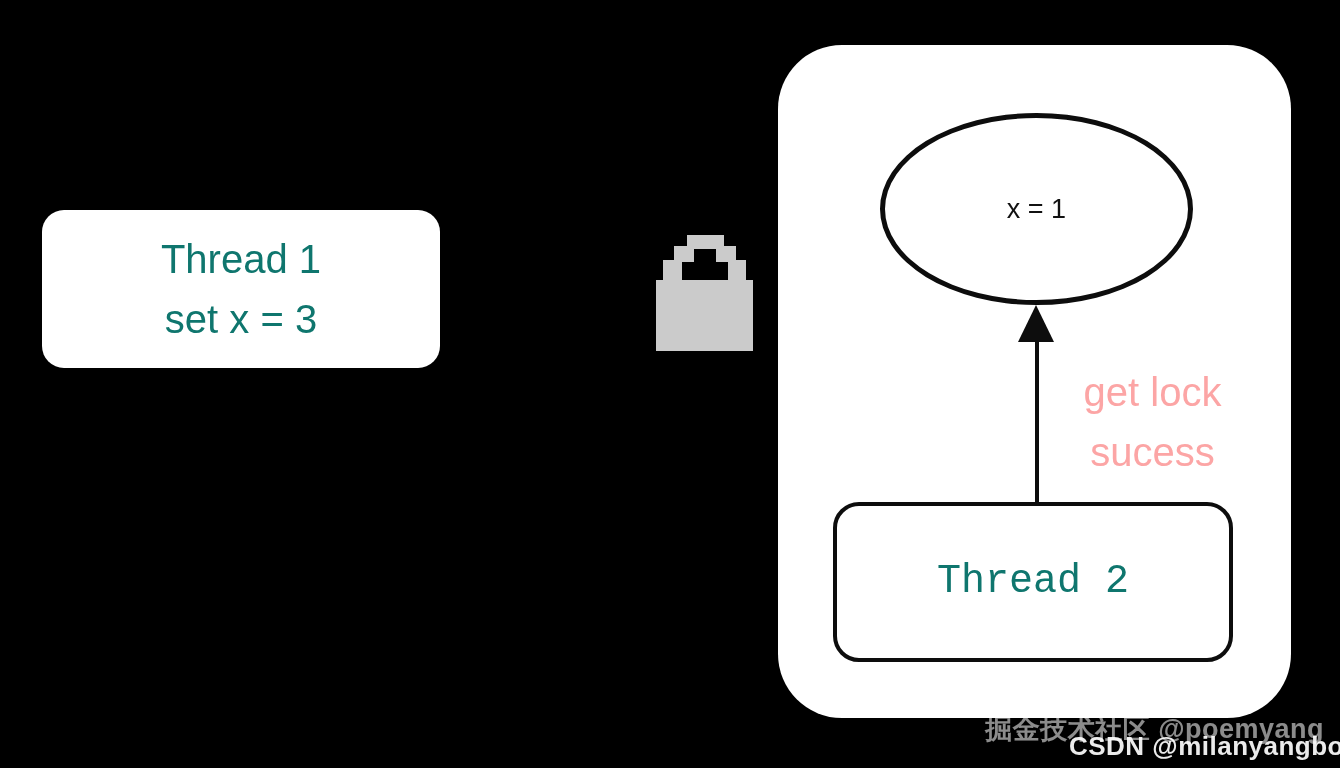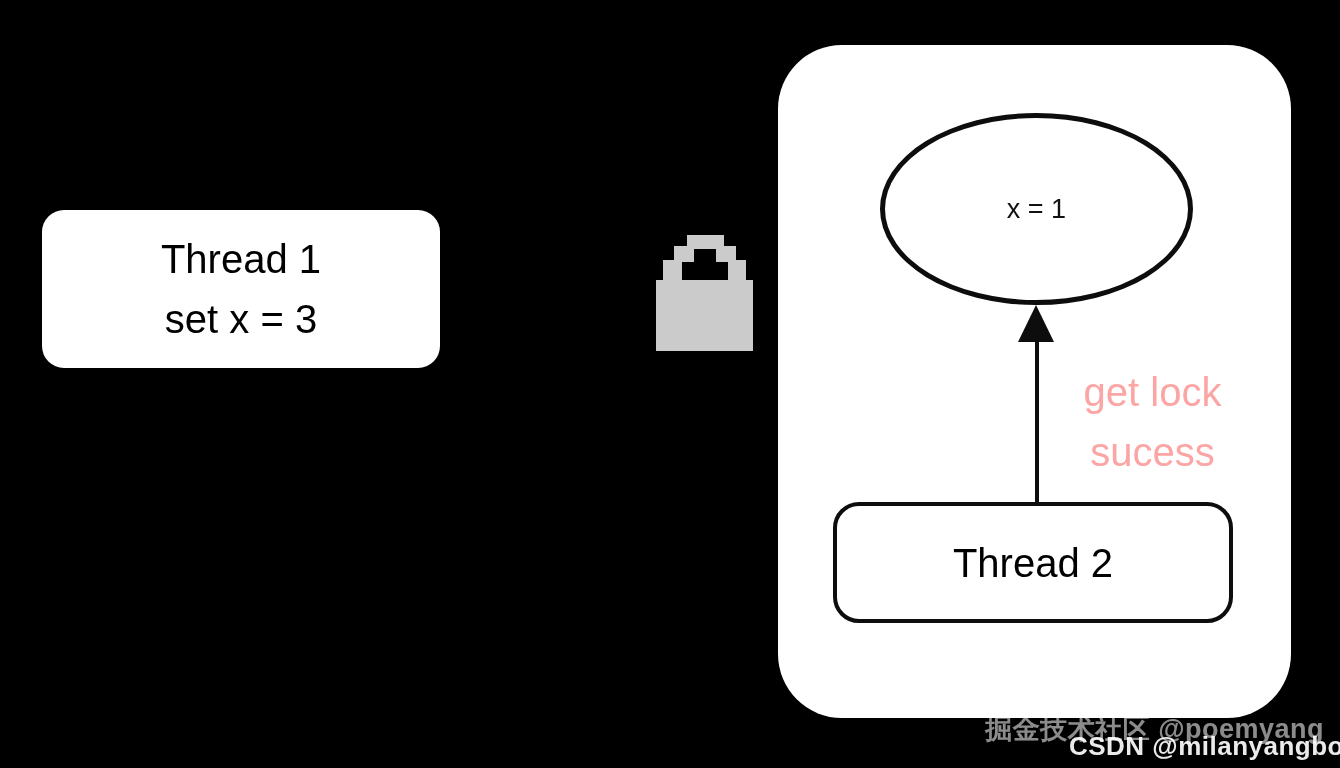--- a/index.html
+++ b/index.html
@@ -15,21 +15,21 @@
   .node-box {
     position: absolute;
     background: #ffffff;
     display: flex;
     flex-direction: column;
     align-items: center;
     justify-content: center;
     text-align: center;
     font-size: 40px;
     line-height: 60px;
-    color: #000000;
+    color: #0f766e;
   }
   .thread1-box {
     left: 42px; top: 210px;
     width: 398px; height: 158px;
     border-radius: 22px;
   }
   .panel {
     position: absolute;
     left: 778px; top: 45px;
     width: 513px; height: 673px;
@@ -45,24 +45,25 @@
     border: 5px solid #0d0d0d;
     border-radius: 50%;
     display: flex;
     align-items: center;
     justify-content: center;
     font-size: 27px;
     color: #111;
   }
   .thread2-box {
     left: 833px; top: 502px;
-    width: 400px; height: 121px;
+    width: 400px; height: 160px;
     box-sizing: border-box;
     border: 4px solid #0d0d0d;
     border-radius: 26px;
+    font-family: Liberation Mono, monospace;
   }
   .arrow-line {
     position: absolute;
     left: 1035px; top: 334px;
     width: 4px; height: 168px;
     background: #0d0d0d;
   }
   .arrow-head {
     position: absolute;
     left: 1018px; top: 305px;

